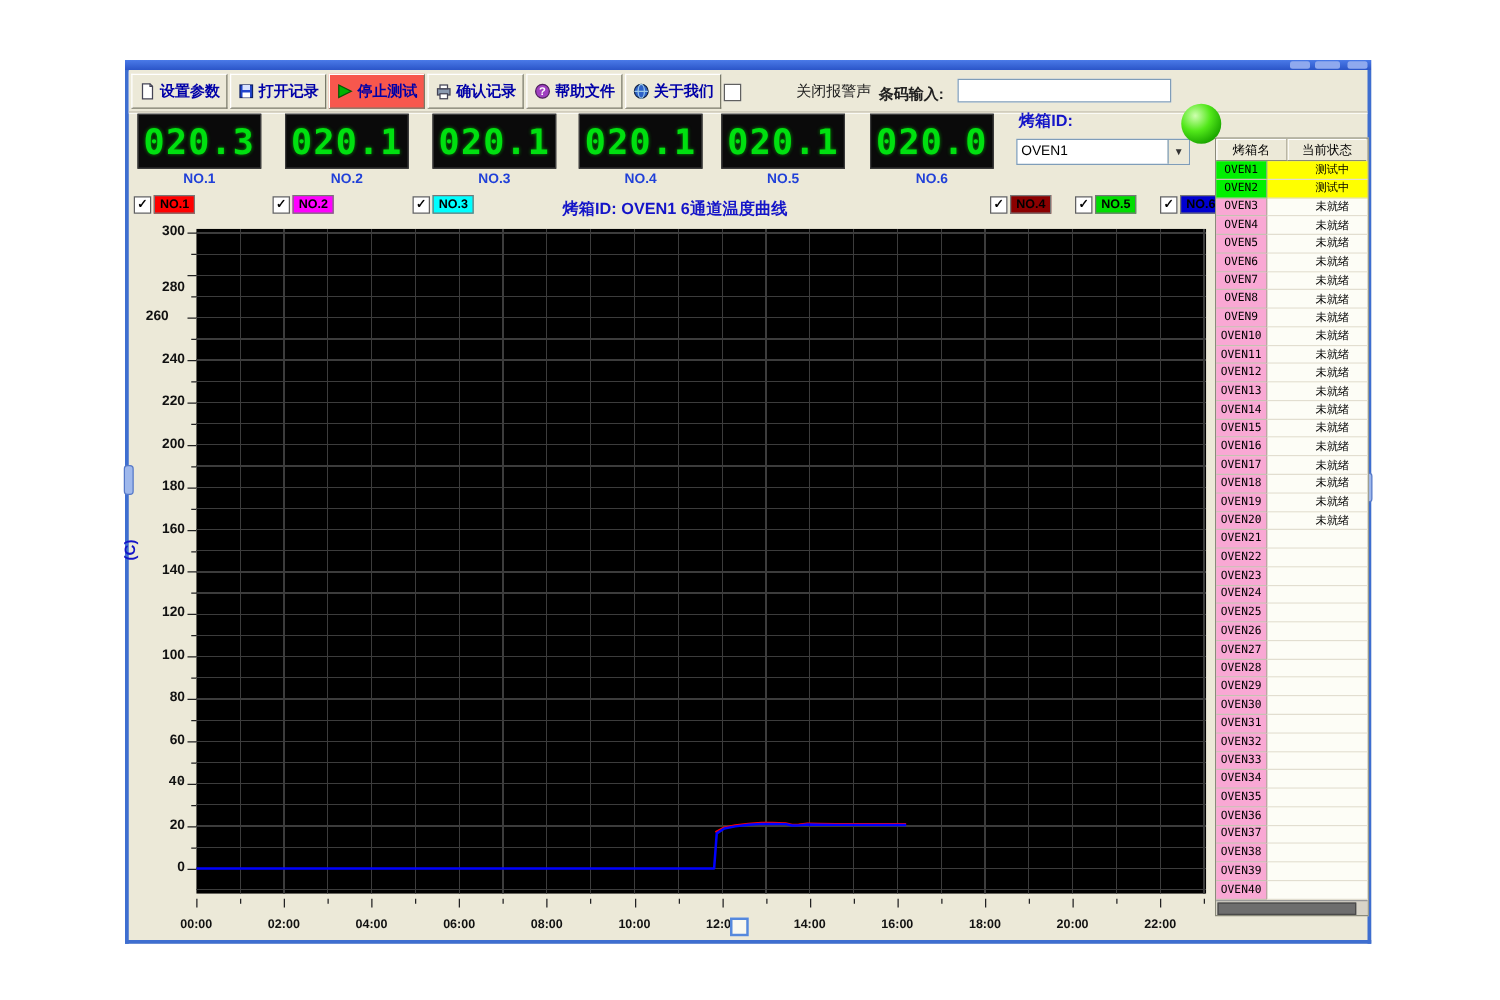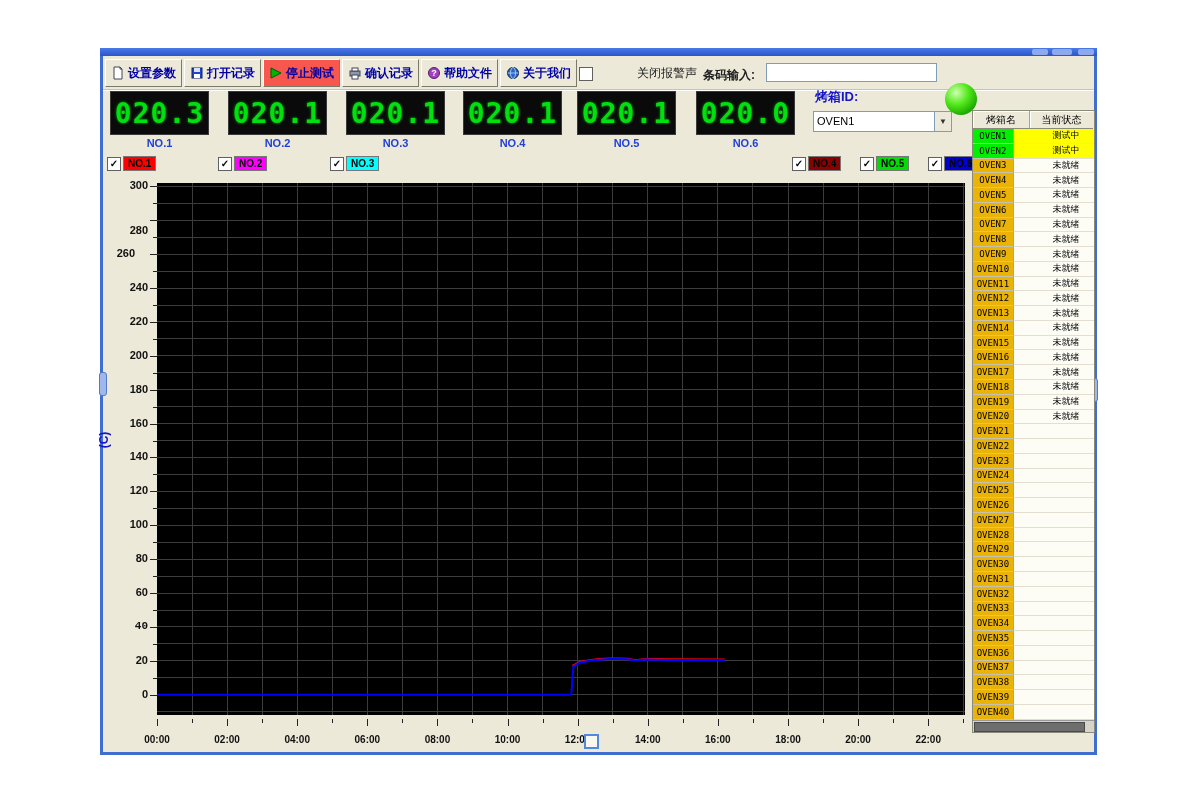--- a/index.html
+++ b/index.html
@@ -51,21 +51,21 @@
   .xtick-label{position:absolute;width:44px;text-align:center;font-size:10px;font-weight:bold;color:#111;}
   .tick{position:absolute;background:#222;}
   .ylab{position:absolute;left:-4px;top:385px;font-size:12px;font-weight:bold;color:#1515C8;transform:rotate(-90deg);}
 
   .side-table{position:absolute;left:872px;top:62px;width:121px;background:#ECE9D8;border:1px solid #8A8A7A;}
   .thead{display:flex;height:18px;}
   .th{font-size:10px;color:#000;display:flex;align-items:center;justify-content:center;background:#ECE9D8;
       border-right:1px solid #A8A494;border-bottom:1px solid #8A8A7A;box-shadow:inset 1px 1px 0 #fff;}
   .th1{width:56px;} .th2{width:63px;border-right:none;}
   .trow{display:flex;height:14.78px;cursor:default;}
-  .cell-name{width:56px;background:#eab308;border-right:1px solid #A8A494;border-bottom:1px solid #C6C2B2;
+  .cell-name{width:56px;background:#f9a8d4;border-right:1px solid #A8A494;border-bottom:1px solid #C6C2B2;
              font-family:"DejaVu Sans Mono",monospace;font-size:9px;color:#000;
              display:flex;align-items:center;justify-content:center;}
   .cell-status{width:79px;background:#FDFDF6;border-bottom:1px solid #E2DED0;font-size:9px;color:#000;
                display:flex;align-items:center;justify-content:center;padding-left:24px;}
   .trow.active .cell-name{background:#00F000;}
   .trow.active .cell-status{background:#FFFF00;}
   .hscroll{height:11px;background:#D8D4C8;position:relative;border-top:1px solid #999;}
   .hthumb{position:absolute;left:1px;top:1px;height:8px;width:90%;background:#6E6E6E;border:1px solid #4A4A4A;}
 
   .mini-box{position:absolute;left:484px;top:686px;width:11px;height:11px;background:#F8F8F0;border:2px solid #5588DD;}
@@ -196,20 +196,21 @@
         <div class="toggle" style="left: 760px;">
           <span class="cbx">✓</span>
           <span class="tag" style="background: rgb(0, 221, 0);">NO.5</span>
         </div>
         <div class="toggle" style="left: 828px;">
           <span class="cbx">✓</span>
           <span class="tag" style="background: rgb(0, 0, 208);">NO.6</span>
         </div>
       </div>
 
+    <div class="chart-title">烤箱ID: OVEN1  6通道温度曲线</div>
     <svg class="plot-svg" id="plot-svg" width="808" height="532">
         <rect x="0" y="0" width="808" height="532" fill="#000000"></rect>
         <line x1="35.1" y1="0" x2="35.1" y2="532" stroke="#3C3C3C" stroke-width="1" shape-rendering="crispEdges"></line>
         <line x1="70.1" y1="0" x2="70.1" y2="532" stroke="#3C3C3C" stroke-width="1" shape-rendering="crispEdges"></line>
         <line x1="105.2" y1="0" x2="105.2" y2="532" stroke="#3C3C3C" stroke-width="1" shape-rendering="crispEdges"></line>
         <line x1="140.2" y1="0" x2="140.2" y2="532" stroke="#3C3C3C" stroke-width="1" shape-rendering="crispEdges"></line>
         <line x1="175.3" y1="0" x2="175.3" y2="532" stroke="#3C3C3C" stroke-width="1" shape-rendering="crispEdges"></line>
         <line x1="210.3" y1="0" x2="210.3" y2="532" stroke="#3C3C3C" stroke-width="1" shape-rendering="crispEdges"></line>
         <line x1="245.4" y1="0" x2="245.4" y2="532" stroke="#3C3C3C" stroke-width="1" shape-rendering="crispEdges"></line>
         <line x1="280.4" y1="0" x2="280.4" y2="532" stroke="#3C3C3C" stroke-width="1" shape-rendering="crispEdges"></line>

